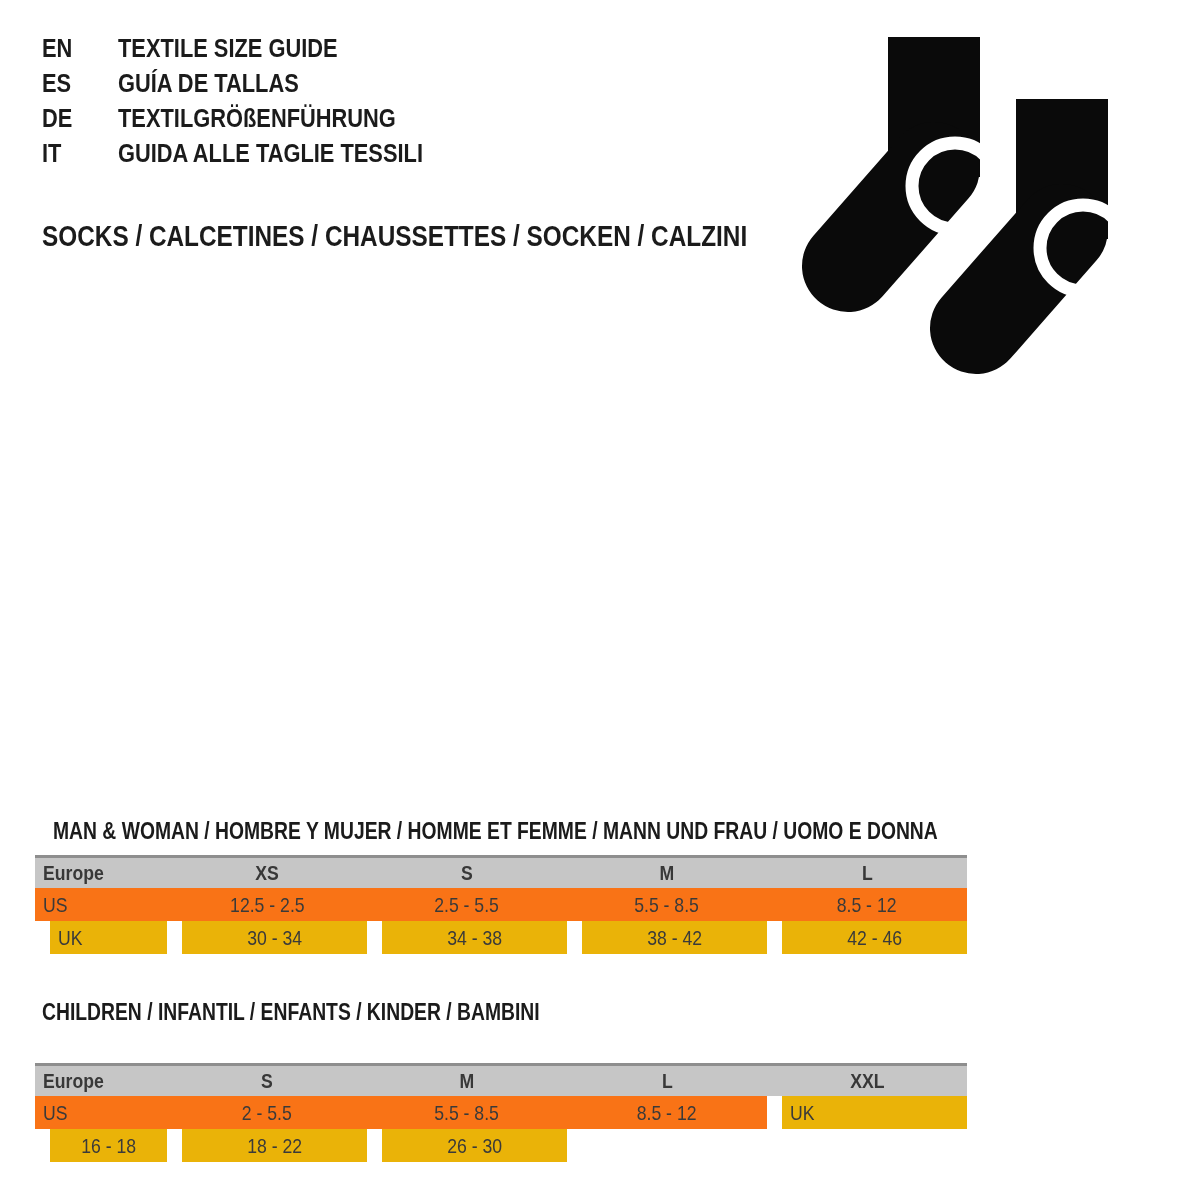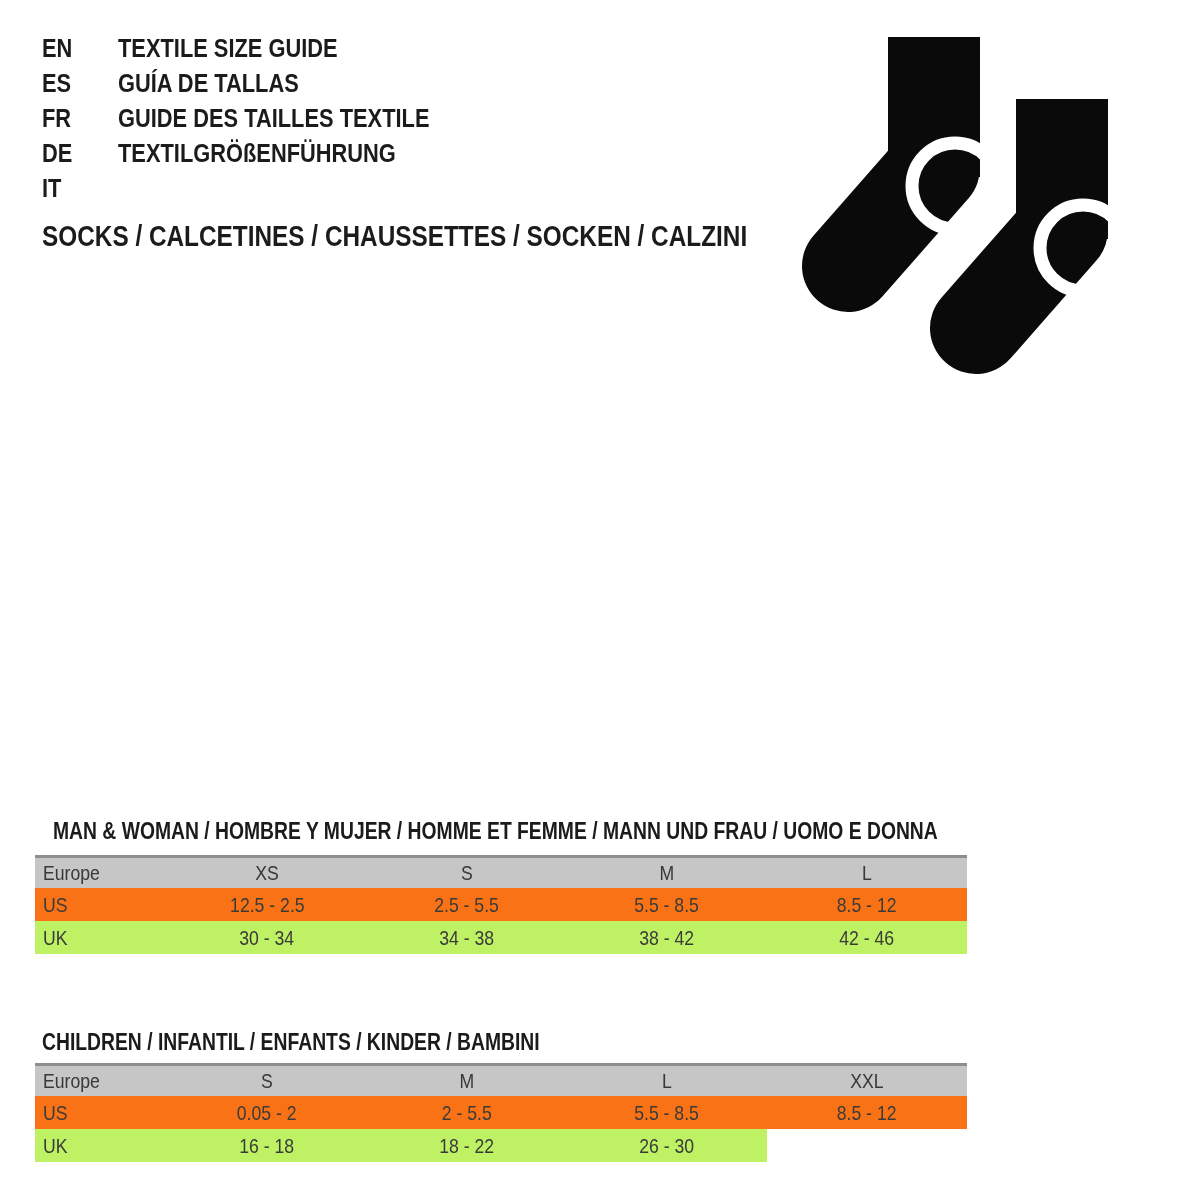--- a/index.html
+++ b/index.html
@@ -91,48 +91,46 @@
   }
   .cell.first {
     justify-content: flex-start;
     padding-left: 8px;
   }
   .cell.hdr {
     background: #c6c6c6;
     border-top: 3px solid #8e8e8e;
     height: 33px;
     color: #383838;
-  }
-  .cell.alt { background: #bef264; }
+    font-weight: bold;
+  }
+  .cell.alt { background: #eab308; margin-left: 15px; }
   .cell.plain { background: #f97316; }
 </style>
 </head>
 <body>
 
 <div class="page">
 
   <section class="lang-block">
     <div class="lang-row">
       <span class="lang-code"><span class="cx">EN</span></span>
       <span><span class="cx">TEXTILE SIZE GUIDE</span></span>
     </div>
     <div class="lang-row">
       <span class="lang-code"><span class="cx">ES</span></span>
       <span><span class="cx">GUÍA DE TALLAS</span></span>
     </div>
     <div class="lang-row">
-      <span class="lang-code"><span class="cx">FR</span></span>
-      <span><span class="cx">GUIDE DES TAILLES TEXTILE</span></span>
-    </div>
-    <div class="lang-row">
       <span class="lang-code"><span class="cx">DE</span></span>
       <span><span class="cx">TEXTILGRÖßENFÜHRUNG</span></span>
     </div>
     <div class="lang-row">
       <span class="lang-code"><span class="cx">IT</span></span>
+      <span><span class="cx">GUIDA ALLE TAGLIE TESSILI</span></span>
     </div>
   </section>
 
   <div class="category">
     <span class="cx">SOCKS / CALCETINES / CHAUSSETTES / SOCKEN / CALZINI</span>
   </div>
 
   <svg class="socks-icon" viewBox="0 0 360 370" xmlns="http://www.w3.org/2000/svg" aria-hidden="true">
     <g>
       <rect x="110" y="19" width="92" height="140" fill="#0a0a0a"></rect>
@@ -190,21 +188,21 @@
         <span class="cxc">34 - 38</span>
       </div>
     <div class="cell alt">
         <span class="cxc">38 - 42</span>
       </div>
     <div class="cell alt">
         <span class="cxc">42 - 46</span>
       </div>
   </div>
 
-  <div class="table-title" style="top: 1029px;">
+  <div class="table-title" style="top: 999px;">
     <span class="cx">CHILDREN / INFANTIL / ENFANTS / KINDER / BAMBINI</span>
   </div>
   <div class="size-table" style="top: 1063px;">
     <div class="cell hdr first">
         <span class="cx">Europe</span>
       </div>
     <div class="cell hdr">
         <span class="cxc">S</span>
       </div>
     <div class="cell hdr">
@@ -214,23 +212,20 @@
         <span class="cxc">L</span>
       </div>
     <div class="cell hdr">
         <span class="cxc">XXL</span>
       </div>
 
     <div class="cell plain first">
         <span class="cx">US</span>
       </div>
     <div class="cell plain">
-        <span class="cxc">0.05 - 2</span>
-      </div>
-    <div class="cell plain">
         <span class="cxc">2 - 5.5</span>
       </div>
     <div class="cell plain">
         <span class="cxc">5.5 - 8.5</span>
       </div>
     <div class="cell plain">
         <span class="cxc">8.5 - 12</span>
       </div>
 
     <div class="cell alt first">

